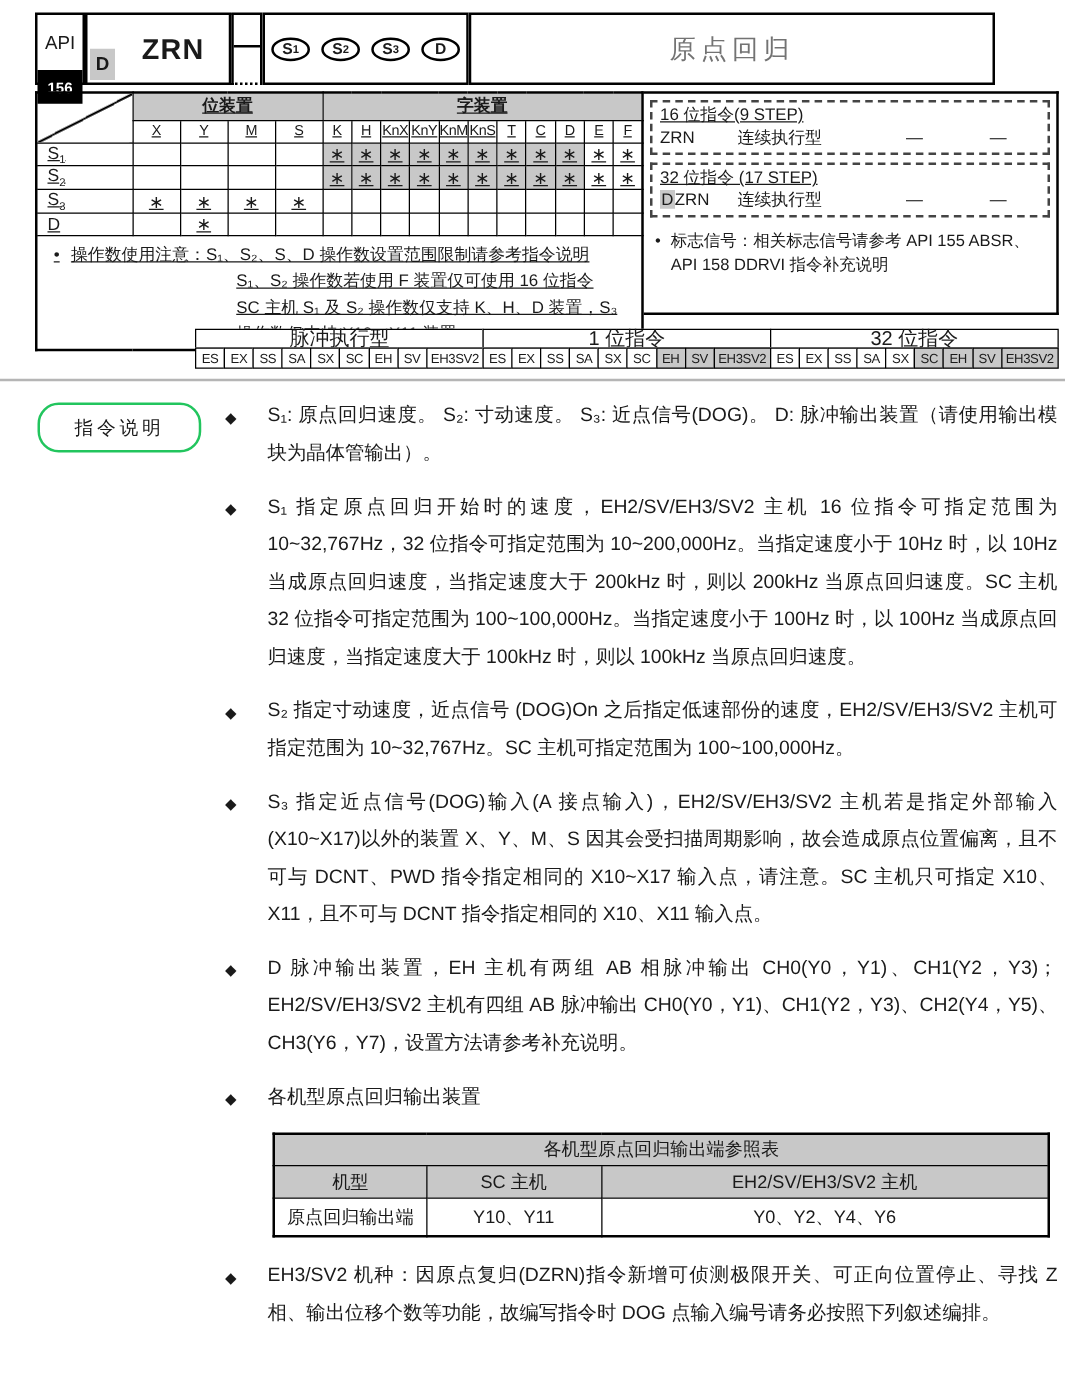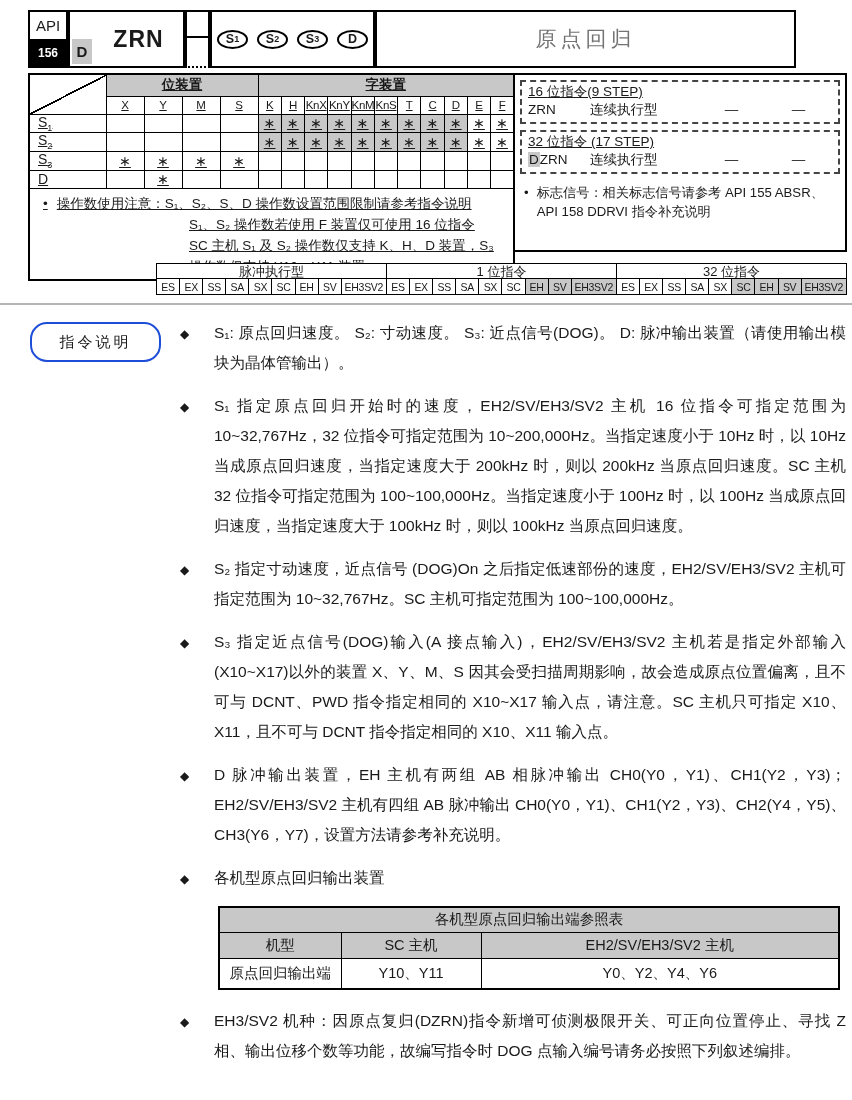--- a/index.html
+++ b/index.html
@@ -3,21 +3,21 @@
 <meta charset="utf-8">
 <style>
   * { margin:0; padding:0; box-sizing:border-box; }
   body { background:#fff; font-family:"Liberation Sans","DejaVu Sans",sans-serif; color:#1a1a1a; }
   .page { position:relative; width:852px; height:1100px; background:#fff; overflow:hidden; }
   .abs { position:absolute; }
 
   
   .hcell { border:2px solid #000; background:#fff; }
   .api-box { left:28px; top:10px; width:40px; height:58px; }
-  .api-top { height:27px; display:flex; align-items:center; justify-content:center; font-size:15px; }
+  .api-top { height:44px; display:flex; align-items:center; justify-content:center; font-size:15px; }
   .api-num { height:27px; background:#000; color:#fff; display:flex; align-items:center; justify-content:center; font-weight:bold; font-size:12px; }
   .dzrn-box { left:68px; top:10px; width:117px; height:58px; position:absolute; }
   .dflag-box { position:absolute; left:2px; bottom:2px; width:20px; height:25px; background:var(--shade,#c8c8c8); display:flex; align-items:center; justify-content:center; font-weight:bold; font-size:15px; }
   .mnemonic { position:absolute; left:24px; right:0; top:0; bottom:0; display:flex; align-items:center; justify-content:center; font-weight:bold; font-size:23px; letter-spacing:1px; }
   .narrow-col { left:185px; top:10px; width:25px; height:58px; border-bottom-style:dotted; }
   .narrow-top { height:26px; border-bottom:2px solid #000; }
   .operands-box { left:210px; top:10px; width:165px; height:58px; display:flex; align-items:center; justify-content:center; gap:9px; }
   .pill { border:2px solid #000; border-radius:50%; min-width:31px; height:19px; display:flex; align-items:center; justify-content:center; font-weight:bold; font-size:12.5px; padding:0 4px; }
   .pill sub { font-size:9px; }
   .title-box { left:375px; top:10px; width:421px; height:58px; display:flex; align-items:center; justify-content:center; font-size:21px; letter-spacing:4px; color:#737373; }
@@ -45,30 +45,30 @@
   .dash-row { display:flex; align-items:center; font-size:13.5px; line-height:18px; }
   .dash-row .mn { width:62px; }
   .dash-row .ty { width:108px; }
   .dash-row .dd { flex:1; text-align:center; }
   .dflag-inline:not(:empty) { background:var(--shade,#c8c8c8); padding:0 1px; }
   .flag-note { display:flex; gap:8px; padding:3px 2px 0 4px; font-size:13.2px; line-height:19px; }
 
   
   .exec-strip { left:157px; top:263px; width:690px; }
   .exec-head { display:flex; }
-  .exec-head > div { flex:1; border:1px solid #000; margin-left:-1px; text-align:center; font-size:13px; height:16px; line-height:15px; background:#fff; }
+  .exec-head > div { flex:1; border:1px solid #000; margin-left:-1px; text-align:center; font-size:16px; height:16px; line-height:15px; background:#fff; }
   .exec-cells { display:flex; margin-top:-1px; }
   .exec-cell { flex:1; border:1px solid #000; margin-left:-1px; text-align:center; font-size:10.5px; height:17px; line-height:16px; letter-spacing:-0.3px; background:#fff; overflow:hidden; }
   .exec-cell.wide { flex:2; }
   .exec-cell.shaded { background:var(--shade,#c8c8c8); }
 
   .rule { left:0; top:303px; width:852px; height:2px; background:#b5b5b5; }
 
   
-  .bubble { left:30px; top:322px; width:131px; height:40px; border:2px solid #1d4ed8; border-radius:17px; display:flex; align-items:center; justify-content:center; font-size:15px; letter-spacing:3px; }
+  .bubble { left:30px; top:322px; width:131px; height:40px; border:2px solid #22c55e; border-radius:17px; display:flex; align-items:center; justify-content:center; font-size:15px; letter-spacing:3px; }
   .content { left:180px; top:318px; width:666px; }
   .bullet { display:flex; margin-bottom:13px; }
   .marker { width:34px; font-size:12px; padding-top:9px; flex:none; }
   .btext { flex:1; font-size:15.5px; line-height:30px; text-align:justify; }
   .btext b { font-weight:normal; }
 
   
   .out-table { border-collapse:collapse; table-layout:fixed; width:620px; margin:4px 0 16px 38px; border:2px solid #000; }
   .out-table td { border:1px solid #000; text-align:center; font-size:14.5px; }
   .ot-title td { height:25px; }

